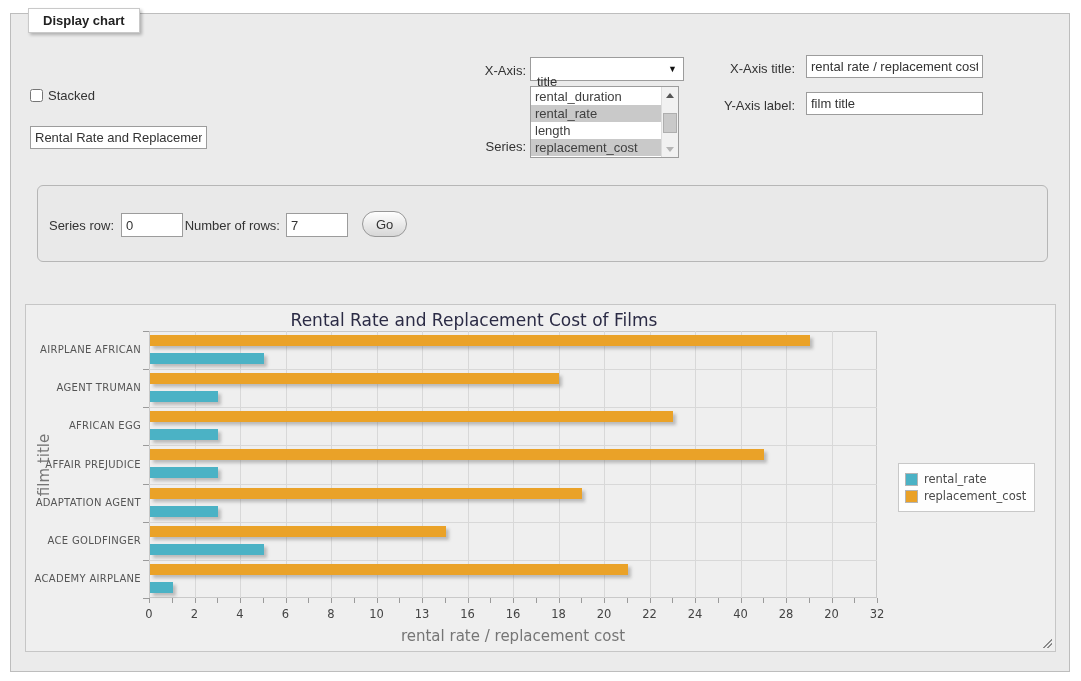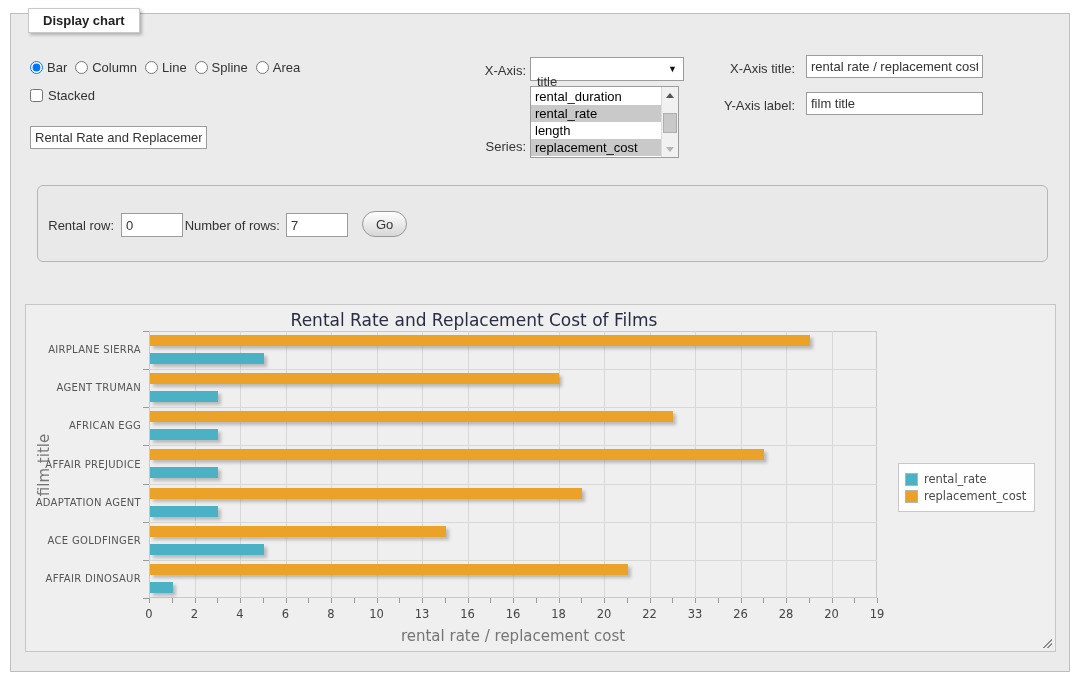--- a/index.html
+++ b/index.html
@@ -34,21 +34,21 @@
   
   .select { position:absolute; left:530px; top:57px; width:154px; height:24px; background:#fff;
             border:1px solid #9c9c9c; display:flex; align-items:center; padding:0 6px; cursor:default; }
   .select .sel-text { flex:1;margin-top:24px; }
   .select .arrow { font-size:9px; color:#111; }
 
   
   .listbox { position:absolute; left:530px; top:86px; width:149px; height:72px; background:#fff;
              border:1px solid #9c9c9c; overflow:hidden; }
   .listbox .items { position:absolute; left:0; top:1px; right:17px; }
-  .listbox .item { height:17px; line-height:17px; padding-left:4px; white-space:nowrap; color:#000000; }
+  .listbox .item { height:17px; line-height:17px; padding-left:4px; white-space:nowrap; color:#404040; }
   .listbox .item.sel { background:#c9c9c9; }
   .sbar { position:absolute; right:0; top:0; bottom:0; width:17px; background:#f1f1f1; border-left:1px solid #dcdcdc; }
   .sbar .btn { position:absolute; left:0; width:16px; height:16px; background:#f1f1f1;
                display:flex; align-items:center; justify-content:center; }
   .sbar .btn.up { top:0; } .sbar .btn.down { bottom:0; }
   .tri-up { width:0; height:0; border-left:4px solid transparent; border-right:4px solid transparent;
             border-bottom:5px solid #555; }
   .tri-down { width:0; height:0; border-left:4px solid transparent; border-right:4px solid transparent;
               border-top:5px solid #b5b5b5; }
   .sbar .thumb { position:absolute; left:1px; width:14px; top:26px; height:20px; background:#c9c9c9; border:1px solid #aeaeae; }
@@ -75,42 +75,20 @@
                    clip-path:polygon(100% 0,100% 100%,0 100%); }
 </style>
 </head>
 <body>
 
 <div id="page">
 
   <div class="panel"></div>
   <div class="panel-legend">Display chart</div>
 
-  <div class="radio-row">
-    <span class="radio-item">
-      <input type="radio" name="charttype" checked="" style="">
-      <span>Bar</span>
-    </span>
-    <span class="radio-item">
-      <input type="radio" name="charttype" style="">
-      <span>Column</span>
-    </span>
-    <span class="radio-item">
-      <input type="radio" name="charttype" style="">
-      <span>Line</span>
-    </span>
-    <span class="radio-item">
-      <input type="radio" name="charttype" style="">
-      <span>Spline</span>
-    </span>
-    <span class="radio-item">
-      <input type="radio" name="charttype" style="">
-      <span>Area</span>
-    </span>
-  </div>
 
   <div class="check-row">
     <input type="checkbox" style="">
     <span>Stacked</span>
   </div>
 
   <input type="text" class="title-input" value="Rental Rate and Replacement Cost of Films" style="">
 
   <div class="lbl lbl-xaxis">X-Axis:</div>
   <div class="select">
@@ -136,21 +114,21 @@
         </div>
     </div>
   </div>
 
   <div class="lbl lbl-xlabel">X-Axis title:</div>
   <input type="text" class="input-xlabel" value="rental rate / replacement cost" style="">
   <div class="lbl lbl-ylabel">Y-Axis label:</div>
   <input type="text" class="input-ylabel" value="film title" style="">
 
   <div class="rows-box"></div>
-  <div class="lbl lbl-startrow">Rental row:</div>
+  <div class="lbl lbl-startrow">Series row:</div>
   <input type="text" class="input-startrow" value="0" style="">
   <div class="lbl lbl-numrows">Number of rows:</div>
   <input type="text" class="input-numrows" value="7" style="">
   <button class="go-btn">Go</button>
 
   <div class="chart">
     <div class="resize-handle"></div>
   <div style="position: absolute; left: 0px; width: 896px; top: 5px; text-align: center; font: 17px &quot;DejaVu Sans&quot;, sans-serif; color: rgb(43, 43, 69);">Rental Rate and Replacement Cost of Films</div>
       <div style="position: absolute; left: 123px; top: 26px; width: 728px; height: 267px; border: 1px solid rgb(201, 201, 201);"></div>
       <div style="position: absolute; left: 168.5px; top: 26px; width: 1px; height: 267px; background: rgb(216, 216, 216);"></div>
@@ -222,44 +200,44 @@
       <div style="position: absolute; left: 124px; top: 182.571px; width: 432.022px; height: 11px; background: rgb(234, 162, 40); box-shadow: rgba(110, 110, 110, 0.4) 3px 3px 3px;"></div>
       <div style="position: absolute; left: 124px; top: 220.714px; width: 295.522px; height: 11px; background: rgb(234, 162, 40); box-shadow: rgba(110, 110, 110, 0.4) 3px 3px 3px;"></div>
       <div style="position: absolute; left: 124px; top: 258.857px; width: 477.522px; height: 11px; background: rgb(234, 162, 40); box-shadow: rgba(110, 110, 110, 0.4) 3px 3px 3px;"></div>
       <div style="position: absolute; left: 124px; top: 48px; width: 113.522px; height: 11px; background: rgb(75, 178, 197); box-shadow: rgba(110, 110, 110, 0.4) 3px 3px 3px;"></div>
       <div style="position: absolute; left: 124px; top: 86.1429px; width: 68.0225px; height: 11px; background: rgb(75, 178, 197); box-shadow: rgba(110, 110, 110, 0.4) 3px 3px 3px;"></div>
       <div style="position: absolute; left: 124px; top: 124.286px; width: 68.0225px; height: 11px; background: rgb(75, 178, 197); box-shadow: rgba(110, 110, 110, 0.4) 3px 3px 3px;"></div>
       <div style="position: absolute; left: 124px; top: 162.429px; width: 68.0225px; height: 11px; background: rgb(75, 178, 197); box-shadow: rgba(110, 110, 110, 0.4) 3px 3px 3px;"></div>
       <div style="position: absolute; left: 124px; top: 200.571px; width: 68.0225px; height: 11px; background: rgb(75, 178, 197); box-shadow: rgba(110, 110, 110, 0.4) 3px 3px 3px;"></div>
       <div style="position: absolute; left: 124px; top: 238.714px; width: 113.522px; height: 11px; background: rgb(75, 178, 197); box-shadow: rgba(110, 110, 110, 0.4) 3px 3px 3px;"></div>
       <div style="position: absolute; left: 124px; top: 276.857px; width: 22.5225px; height: 11px; background: rgb(75, 178, 197); box-shadow: rgba(110, 110, 110, 0.4) 3px 3px 3px;"></div>
-      <div style="position: absolute; left: 0px; width: 115px; top: 39.0714px; text-align: right; font: 10px &quot;DejaVu Sans&quot;, sans-serif; color: rgb(85, 85, 85); letter-spacing: 0.3px;">AIRPLANE SIERRA</div>
+      <div style="position: absolute; left: 0px; width: 115px; top: 39.0714px; text-align: right; font: 10px &quot;DejaVu Sans&quot;, sans-serif; color: rgb(85, 85, 85); letter-spacing: 0.3px;">AIRPLANE AFRICAN</div>
       <div style="position: absolute; left: 0px; width: 115px; top: 77.2143px; text-align: right; font: 10px &quot;DejaVu Sans&quot;, sans-serif; color: rgb(85, 85, 85); letter-spacing: 0.3px;">AGENT TRUMAN</div>
       <div style="position: absolute; left: 0px; width: 115px; top: 115.357px; text-align: right; font: 10px &quot;DejaVu Sans&quot;, sans-serif; color: rgb(85, 85, 85); letter-spacing: 0.3px;">AFRICAN EGG</div>
       <div style="position: absolute; left: 0px; width: 115px; top: 153.5px; text-align: right; font: 10px &quot;DejaVu Sans&quot;, sans-serif; color: rgb(85, 85, 85); letter-spacing: 0.3px;">AFFAIR PREJUDICE</div>
       <div style="position: absolute; left: 0px; width: 115px; top: 191.643px; text-align: right; font: 10px &quot;DejaVu Sans&quot;, sans-serif; color: rgb(85, 85, 85); letter-spacing: 0.3px;">ADAPTATION AGENT</div>
       <div style="position: absolute; left: 0px; width: 115px; top: 229.786px; text-align: right; font: 10px &quot;DejaVu Sans&quot;, sans-serif; color: rgb(85, 85, 85); letter-spacing: 0.3px;">ACE GOLDFINGER</div>
-      <div style="position: absolute; left: 0px; width: 115px; top: 267.929px; text-align: right; font: 10px &quot;DejaVu Sans&quot;, sans-serif; color: rgb(85, 85, 85); letter-spacing: 0.3px;">AFFAIR DINOSAUR</div>
+      <div style="position: absolute; left: 0px; width: 115px; top: 267.929px; text-align: right; font: 10px &quot;DejaVu Sans&quot;, sans-serif; color: rgb(85, 85, 85); letter-spacing: 0.3px;">ACADEMY AIRPLANE</div>
       <div style="position: absolute; left: 108px; top: 302px; width: 30px; text-align: center; font: 11.5px &quot;DejaVu Sans&quot;, sans-serif; color: rgb(68, 68, 68);">0</div>
       <div style="position: absolute; left: 153.5px; top: 302px; width: 30px; text-align: center; font: 11.5px &quot;DejaVu Sans&quot;, sans-serif; color: rgb(68, 68, 68);">2</div>
       <div style="position: absolute; left: 199px; top: 302px; width: 30px; text-align: center; font: 11.5px &quot;DejaVu Sans&quot;, sans-serif; color: rgb(68, 68, 68);">4</div>
       <div style="position: absolute; left: 244.5px; top: 302px; width: 30px; text-align: center; font: 11.5px &quot;DejaVu Sans&quot;, sans-serif; color: rgb(68, 68, 68);">6</div>
       <div style="position: absolute; left: 290px; top: 302px; width: 30px; text-align: center; font: 11.5px &quot;DejaVu Sans&quot;, sans-serif; color: rgb(68, 68, 68);">8</div>
       <div style="position: absolute; left: 335.5px; top: 302px; width: 30px; text-align: center; font: 11.5px &quot;DejaVu Sans&quot;, sans-serif; color: rgb(68, 68, 68);">10</div>
       <div style="position: absolute; left: 381px; top: 302px; width: 30px; text-align: center; font: 11.5px &quot;DejaVu Sans&quot;, sans-serif; color: rgb(68, 68, 68);">13</div>
       <div style="position: absolute; left: 426.5px; top: 302px; width: 30px; text-align: center; font: 11.5px &quot;DejaVu Sans&quot;, sans-serif; color: rgb(68, 68, 68);">16</div>
       <div style="position: absolute; left: 472px; top: 302px; width: 30px; text-align: center; font: 11.5px &quot;DejaVu Sans&quot;, sans-serif; color: rgb(68, 68, 68);">16</div>
       <div style="position: absolute; left: 517.5px; top: 302px; width: 30px; text-align: center; font: 11.5px &quot;DejaVu Sans&quot;, sans-serif; color: rgb(68, 68, 68);">18</div>
       <div style="position: absolute; left: 563px; top: 302px; width: 30px; text-align: center; font: 11.5px &quot;DejaVu Sans&quot;, sans-serif; color: rgb(68, 68, 68);">20</div>
       <div style="position: absolute; left: 608.5px; top: 302px; width: 30px; text-align: center; font: 11.5px &quot;DejaVu Sans&quot;, sans-serif; color: rgb(68, 68, 68);">22</div>
-      <div style="position: absolute; left: 654px; top: 302px; width: 30px; text-align: center; font: 11.5px &quot;DejaVu Sans&quot;, sans-serif; color: rgb(68, 68, 68);">33</div>
-      <div style="position: absolute; left: 699.5px; top: 302px; width: 30px; text-align: center; font: 11.5px &quot;DejaVu Sans&quot;, sans-serif; color: rgb(68, 68, 68);">26</div>
+      <div style="position: absolute; left: 654px; top: 302px; width: 30px; text-align: center; font: 11.5px &quot;DejaVu Sans&quot;, sans-serif; color: rgb(68, 68, 68);">24</div>
+      <div style="position: absolute; left: 699.5px; top: 302px; width: 30px; text-align: center; font: 11.5px &quot;DejaVu Sans&quot;, sans-serif; color: rgb(68, 68, 68);">40</div>
       <div style="position: absolute; left: 745px; top: 302px; width: 30px; text-align: center; font: 11.5px &quot;DejaVu Sans&quot;, sans-serif; color: rgb(68, 68, 68);">28</div>
       <div style="position: absolute; left: 790.5px; top: 302px; width: 30px; text-align: center; font: 11.5px &quot;DejaVu Sans&quot;, sans-serif; color: rgb(68, 68, 68);">20</div>
-      <div style="position: absolute; left: 836px; top: 302px; width: 30px; text-align: center; font: 11.5px &quot;DejaVu Sans&quot;, sans-serif; color: rgb(68, 68, 68);">19</div>
+      <div style="position: absolute; left: 836px; top: 302px; width: 30px; text-align: center; font: 11.5px &quot;DejaVu Sans&quot;, sans-serif; color: rgb(68, 68, 68);">32</div>
       <div style="position: absolute; left: 123px; width: 728px; top: 322px; text-align: center; font: 15px &quot;DejaVu Sans&quot;, sans-serif; color: rgb(117, 117, 117);">rental rate / replacement cost</div>
       <div style="position: absolute; left: 18px; top: 159.5px; white-space: nowrap; transform: translate(-50%, -50%) rotate(-90deg); font: 15px &quot;DejaVu Sans&quot;, sans-serif; color: rgb(117, 117, 117);">film title</div>
       <div style="position: absolute; left: 872px; top: 158px; background: rgb(254, 254, 254); border: 1px solid rgb(200, 200, 200); padding: 5px 8px 5px 6px;">
         <div style="display: flex; align-items: center; gap: 6px; margin: 3px 0px;">
           <span style="width: 13px; height: 13px; background: rgb(75, 178, 197); border: 1px solid rgb(181, 181, 181); display: inline-block;"></span>
           <span style="font: 11.5px &quot;DejaVu Sans&quot;, sans-serif; color: rgb(74, 74, 74); white-space: nowrap;">rental_rate</span>
         </div>
         <div style="display: flex; align-items: center; gap: 6px; margin: 3px 0px;">
           <span style="width: 13px; height: 13px; background: rgb(234, 162, 40); border: 1px solid rgb(181, 181, 181); display: inline-block;"></span>
           <span style="font: 11.5px &quot;DejaVu Sans&quot;, sans-serif; color: rgb(74, 74, 74); white-space: nowrap;">replacement_cost</span>

